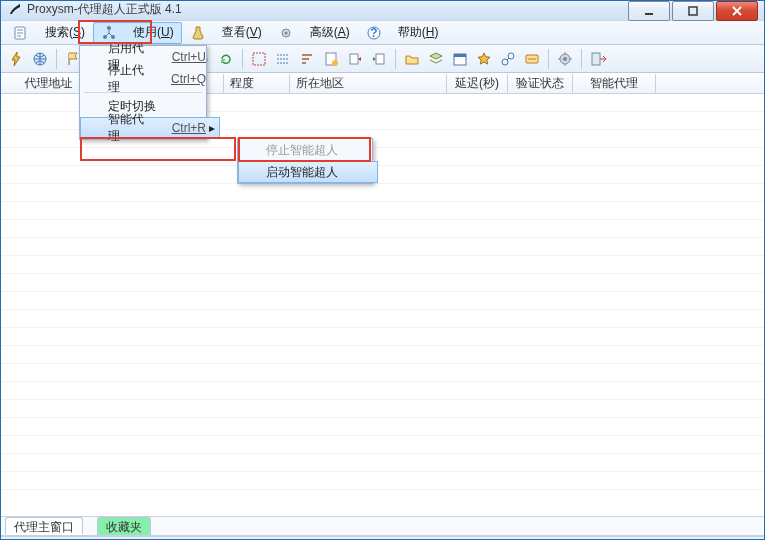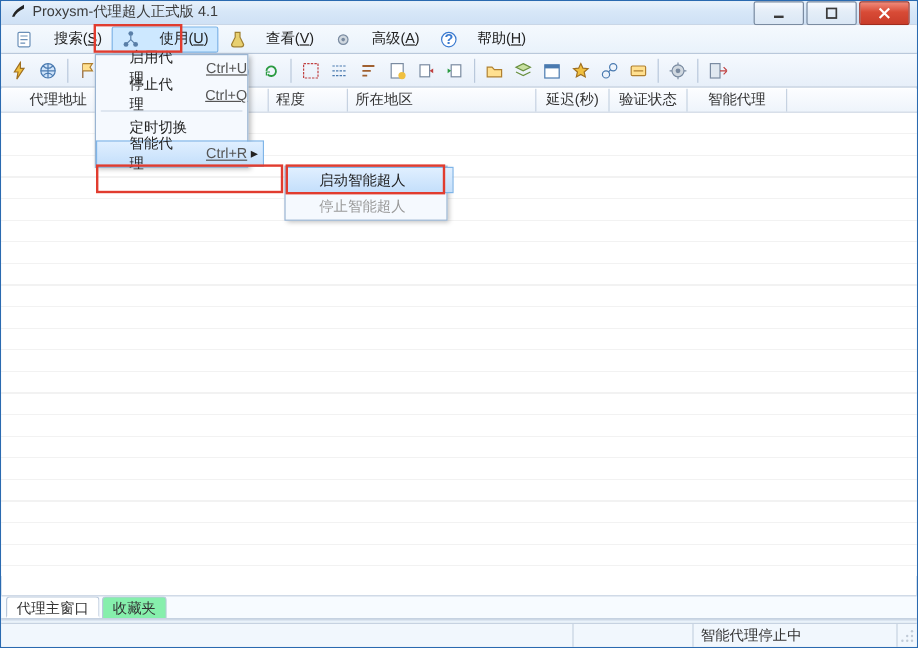--- a/index.html
+++ b/index.html
@@ -29,21 +29,21 @@
 
   
   .tablehead { height: 20px; background: linear-gradient(#fcfdff, #eef4fb); border-bottom: 1px solid #c6d2e1; display: flex; margin-top:1px;}
   .th { border-right: 1px solid #c6d2e1; padding: 2px 6px; color: #333; display: flex; align-items: center; overflow:hidden; white-space:nowrap;}
   .th.center { justify-content: center; }
 
   
   .gridarea { flex: 1; position: relative; background: repeating-linear-gradient(to bottom, #fff 0, #fff 17px, #f2f2f2 17px, #f2f2f2 18px); overflow: hidden; }
 
   
-  .tabs { height: 20px; border-top: 1px solid #c6d2e1; border-bottom: 1px solid #c6d2e1; background: #f7fbff; display: flex; align-items: flex-end; padding-left: 4px; gap: 2px; margin-top: 16px; }
+  .tabs { height: 20px; border-top: 1px solid #c6d2e1; border-bottom: 1px solid #c6d2e1; background: #f7fbff; display: flex; align-items: flex-end; padding-left: 4px; gap: 14px; margin-top: 16px; }
   .tab { height: 18px; padding: 1px 8px 0 8px; border: 1px solid #b9c8db; border-bottom: none; background: #86efac; border-radius: 3px 3px 0 0; color: #333; cursor: pointer; }
   .tab.active { background: #fff; border-bottom: 2px solid #fff; font-weight: normal; }
 
   
   .statusbar { height: 20px; border-top: 1px solid #c6d2e1; background: #f1f7fd; display: flex; align-items: center; }
   .statuscell { height: 100%; border-right: 1px solid #c6d2e1; padding: 0 6px; display: flex; align-items: center; color: #333; }
   .statuscell.flex { flex: 1; }
   .grip { width: 16px; height: 16px; margin-left: auto; opacity: 0.4; }
 
   
@@ -144,25 +144,25 @@
         <span>定时切换</span>
       </div>
       <div class="dmi hover">
         <span>智能代理</span>
         <span class="sc">Ctrl+R</span>
         <span class="caret" style="position:absolute;right:4px;">▸</span>
       </div>
     </div>
 
     <div class="dropdown" style="left:236px; top:117px; width:136px;">
+      <div class="dmi disabled">
+        <span>停止智能超人</span>
+      </div>
       <div class="dmi hover">
         <span>启动智能超人</span>
-      </div>
-      <div class="dmi disabled">
-        <span>停止智能超人</span>
       </div>
     </div>
 
     <div class="callout" style="left:77px; top:-1px; width:74px; height:24px;"></div>
     <div class="callout" style="left:79px; top:116px; width:156px; height:24px;"></div>
     <div class="callout" style="left:237px; top:116px; width:133px; height:25px;"></div>
   </div>
 
   <div class="toolbar">
     <div class="tbtn">
@@ -335,31 +335,14 @@
   </div>
 
   <div class="gridarea"></div>
 
   <div class="tabs">
     <div class="tab active"><span>代理主窗口</span></div>
     <div class="tab"><span>收藏夹</span></div>
   </div>
   <div class="bottomdivider"></div>
 
-  <div class="statusbar">
-    <div class="statuscell flex"></div>
-    <div class="statuscell" style="width:100px"></div>
-    <div class="statuscell" style="width:170px">
-        <span>智能代理停止中</span>
-      </div>
-    <svg class="grip" viewBox="0 0 16 16">
-        <g fill="#7a8ba1">
-          <circle cx="12" cy="4" r="1"></circle>
-          <circle cx="8" cy="8" r="1"></circle>
-          <circle cx="12" cy="8" r="1"></circle>
-          <circle cx="4" cy="12" r="1"></circle>
-          <circle cx="8" cy="12" r="1"></circle>
-          <circle cx="12" cy="12" r="1"></circle>
-        </g>
-      </svg>
-  </div>
 
 </div>
 
 </body></html>

